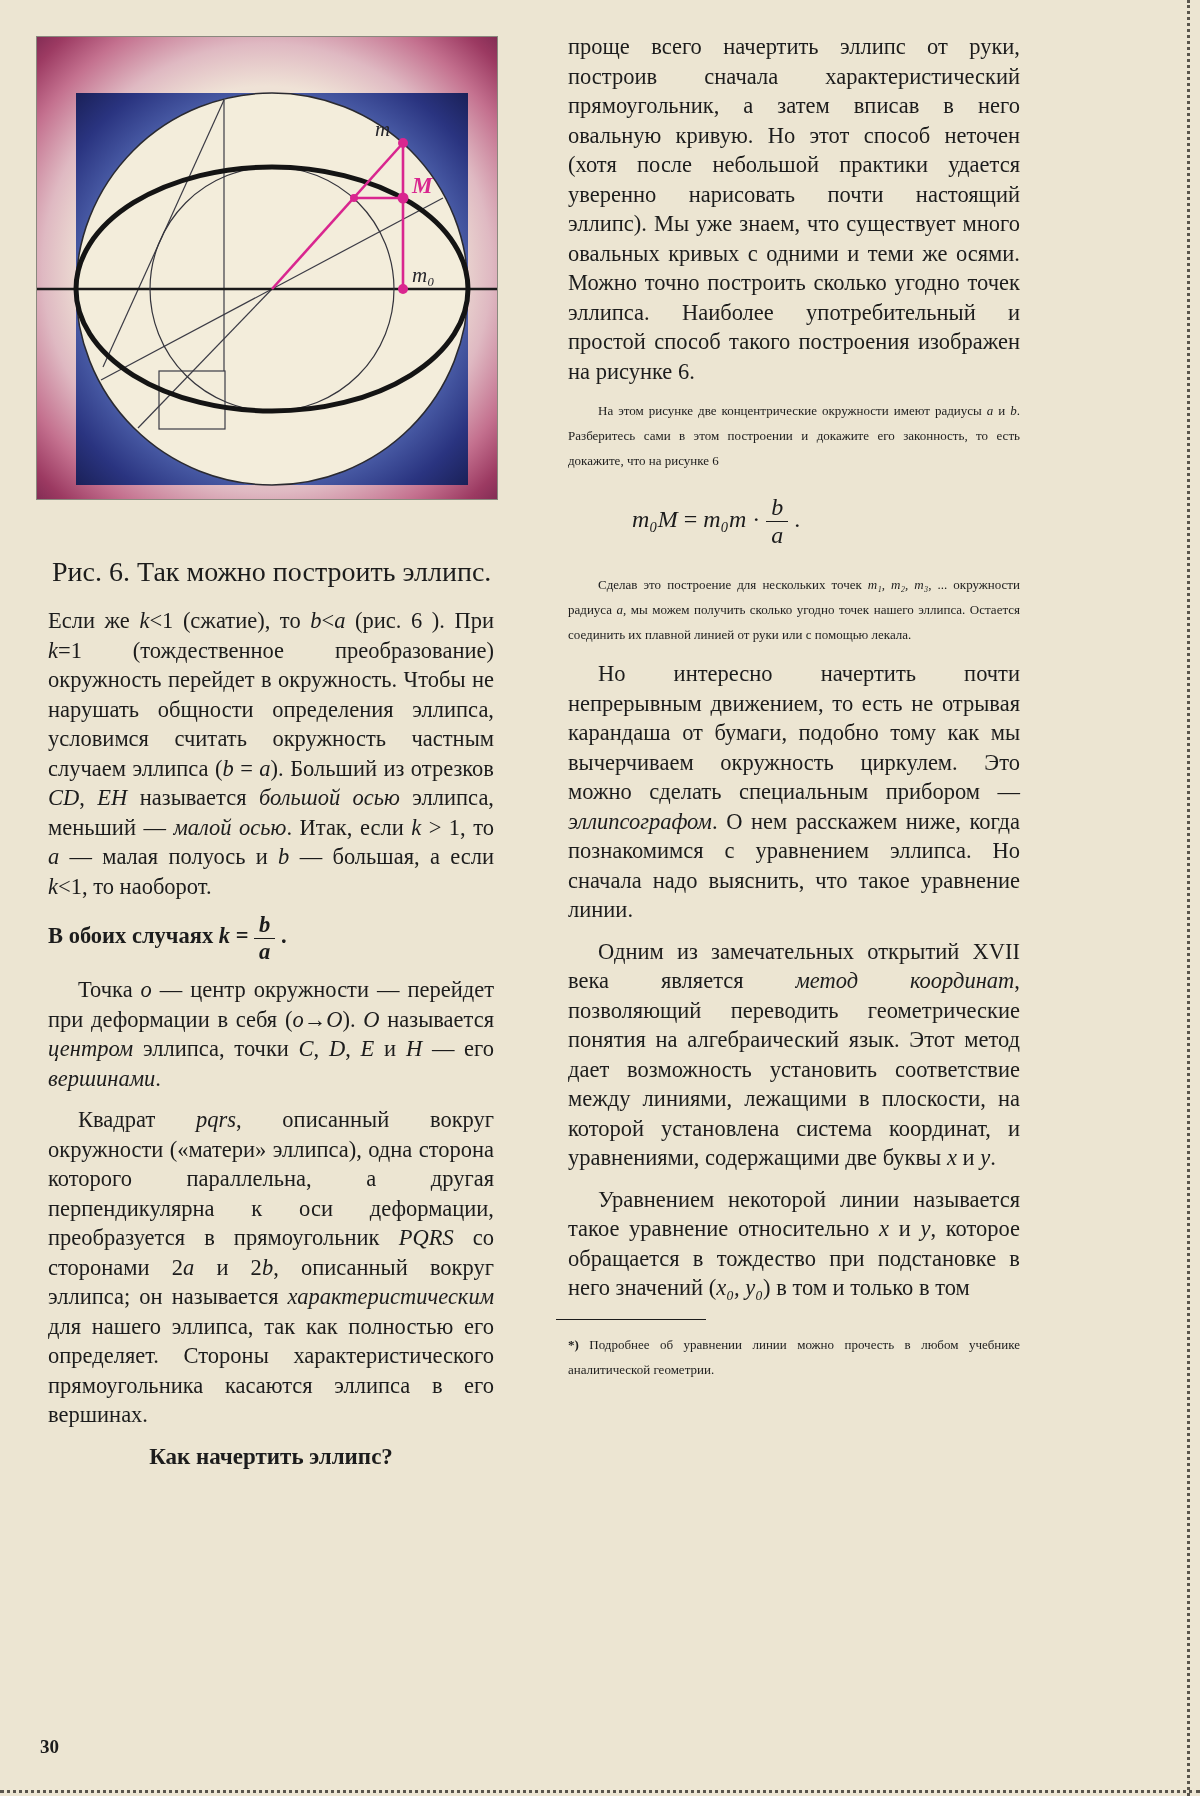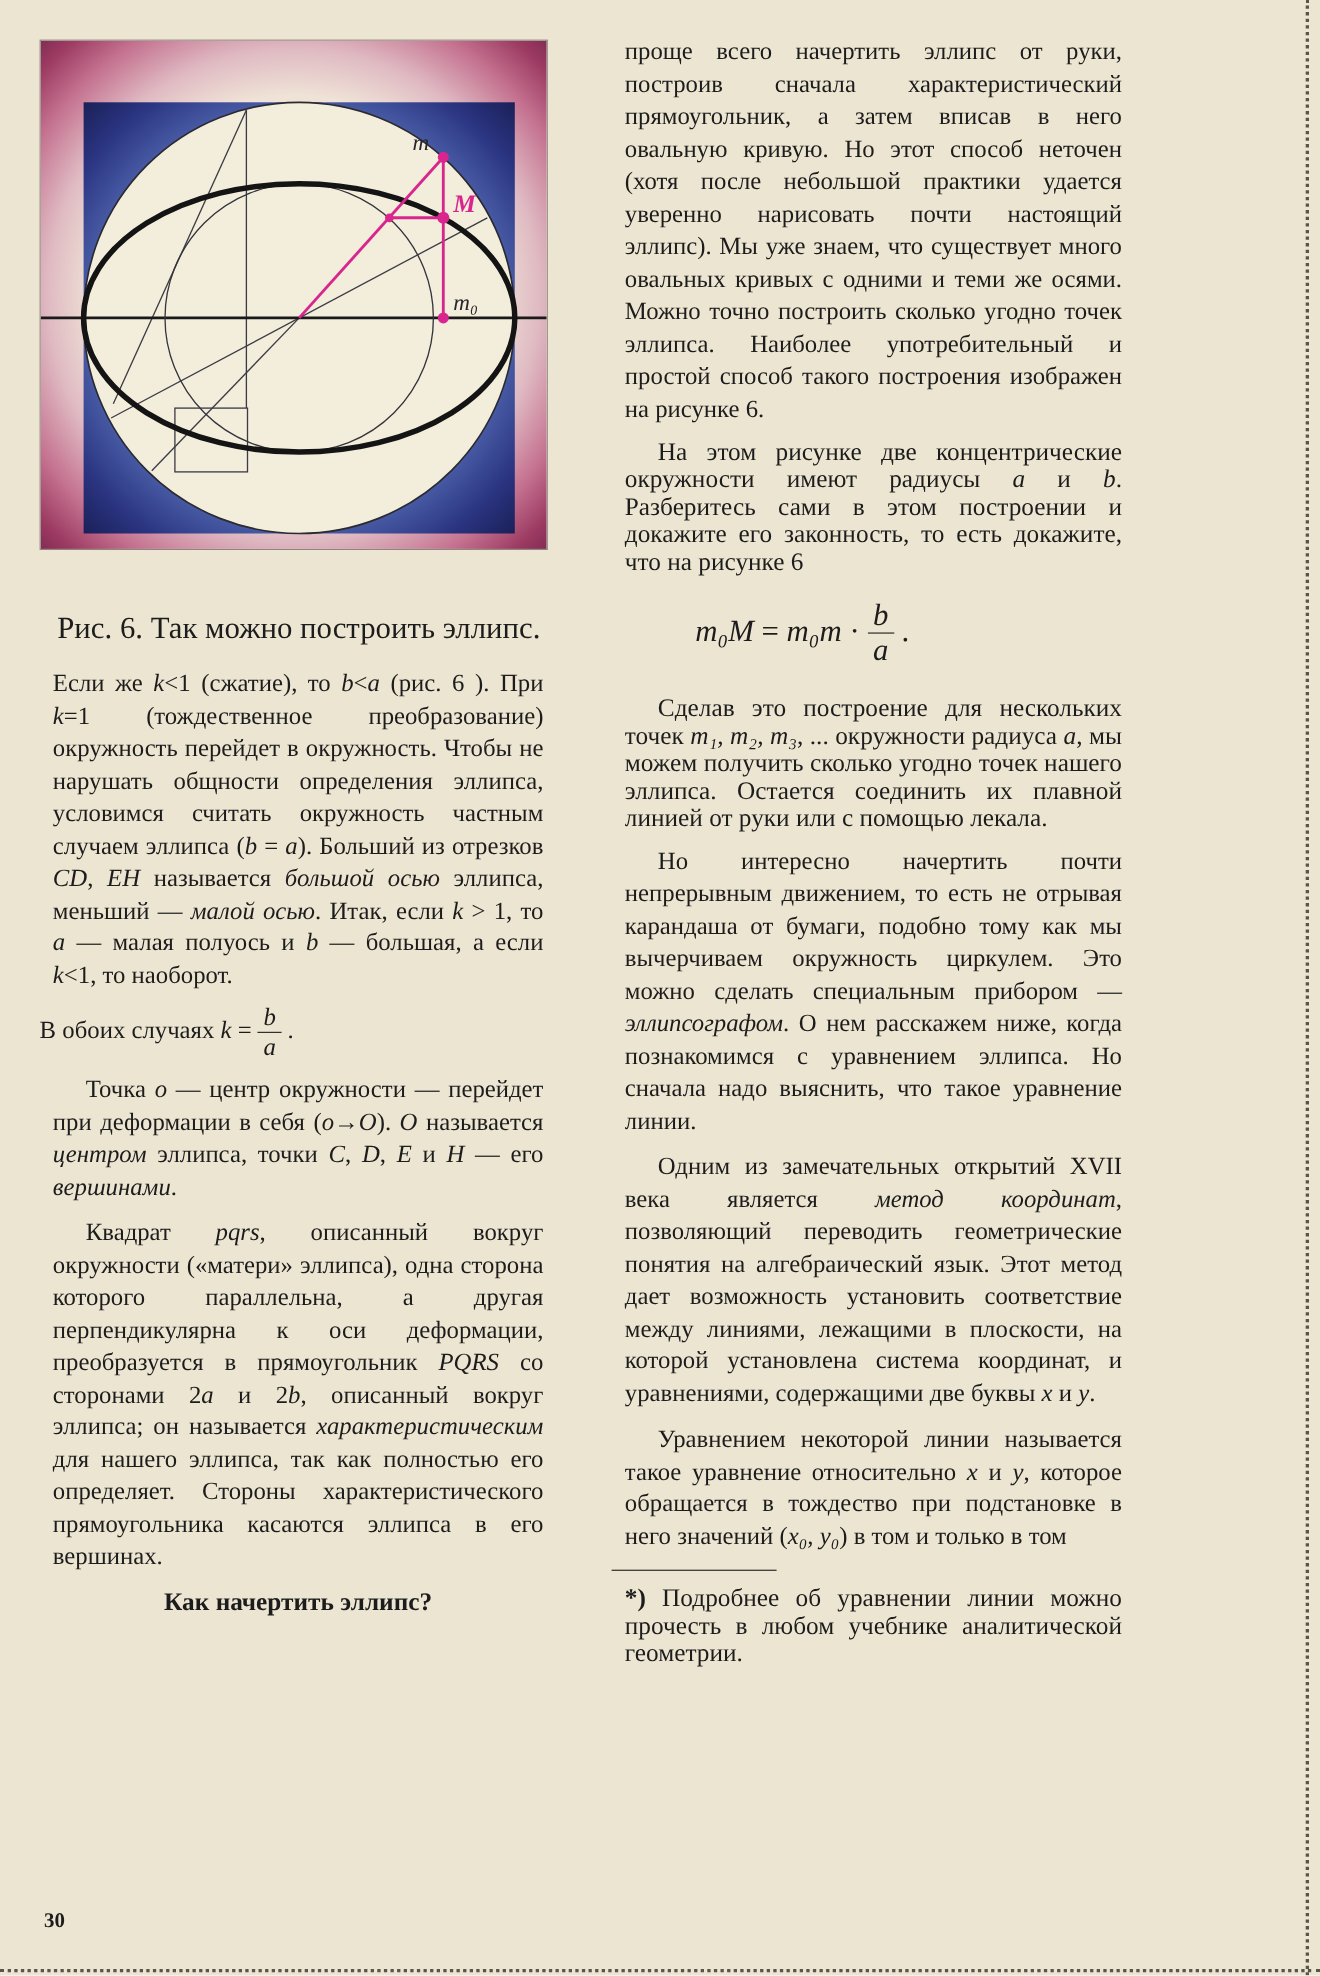--- a/index.html
+++ b/index.html
@@ -17,28 +17,28 @@
 
   .fig { margin:0; }
   .fig svg { display:block; border:1px solid #8a887e; background:#efe2d6; }
 
   .caption { font-size:28px; margin:56px 0 18px 16px; }
 
   .body-text { font-size:22.5px; line-height:29.5px; text-align:justify; }
   p { margin:12px; }
   .para { text-indent:30px; }
   .para.noindent { text-indent:0; }
-  .small-text { font-size:23px; line-height:25px; }
+  .small-text { font-size:13px; line-height:25px; }
   .it { font-style:italic; }
   .bd { font-weight:bold; }
 
-  .mathline { margin:8px 0 6px; }
+  .mathline { margin:8px 12px 6px;font-weight:bold; }
   .subhead { margin:6px 0 2px; font-size:23px; font-weight:bold; text-align:center; text-indent:0; }
   .subhead.spaced { margin:16px 0 10px; }
-  .formula { font-size:28px; padding:10px 0 12px 64px; text-align:left; text-indent:0; }
+  .formula { font-size:24px; padding:10px 0 12px 64px; text-align:left; text-indent:0; }
 
   .frac { display:inline-block; vertical-align:middle; text-align:center; line-height:1.05; font-style:italic; }
   .frac .fr-n { display:block; padding:0 5px 1px; }
   .frac .fr-d { display:block; border-top:1.6px solid currentColor; padding:1px 5px 0; }
 
   .footnote-rule { width:150px; border-top:1.8px solid var(--ink,#1c1c1c); margin:16px 0 8px; }
 
   .page-number { position:absolute; left:40px; top:1736px; font-size:19px; font-weight:bold; }
 
   .trim-v { position:absolute; top:0; bottom:0; right:10px; width:0; border-right:3px dotted #59554c; }

